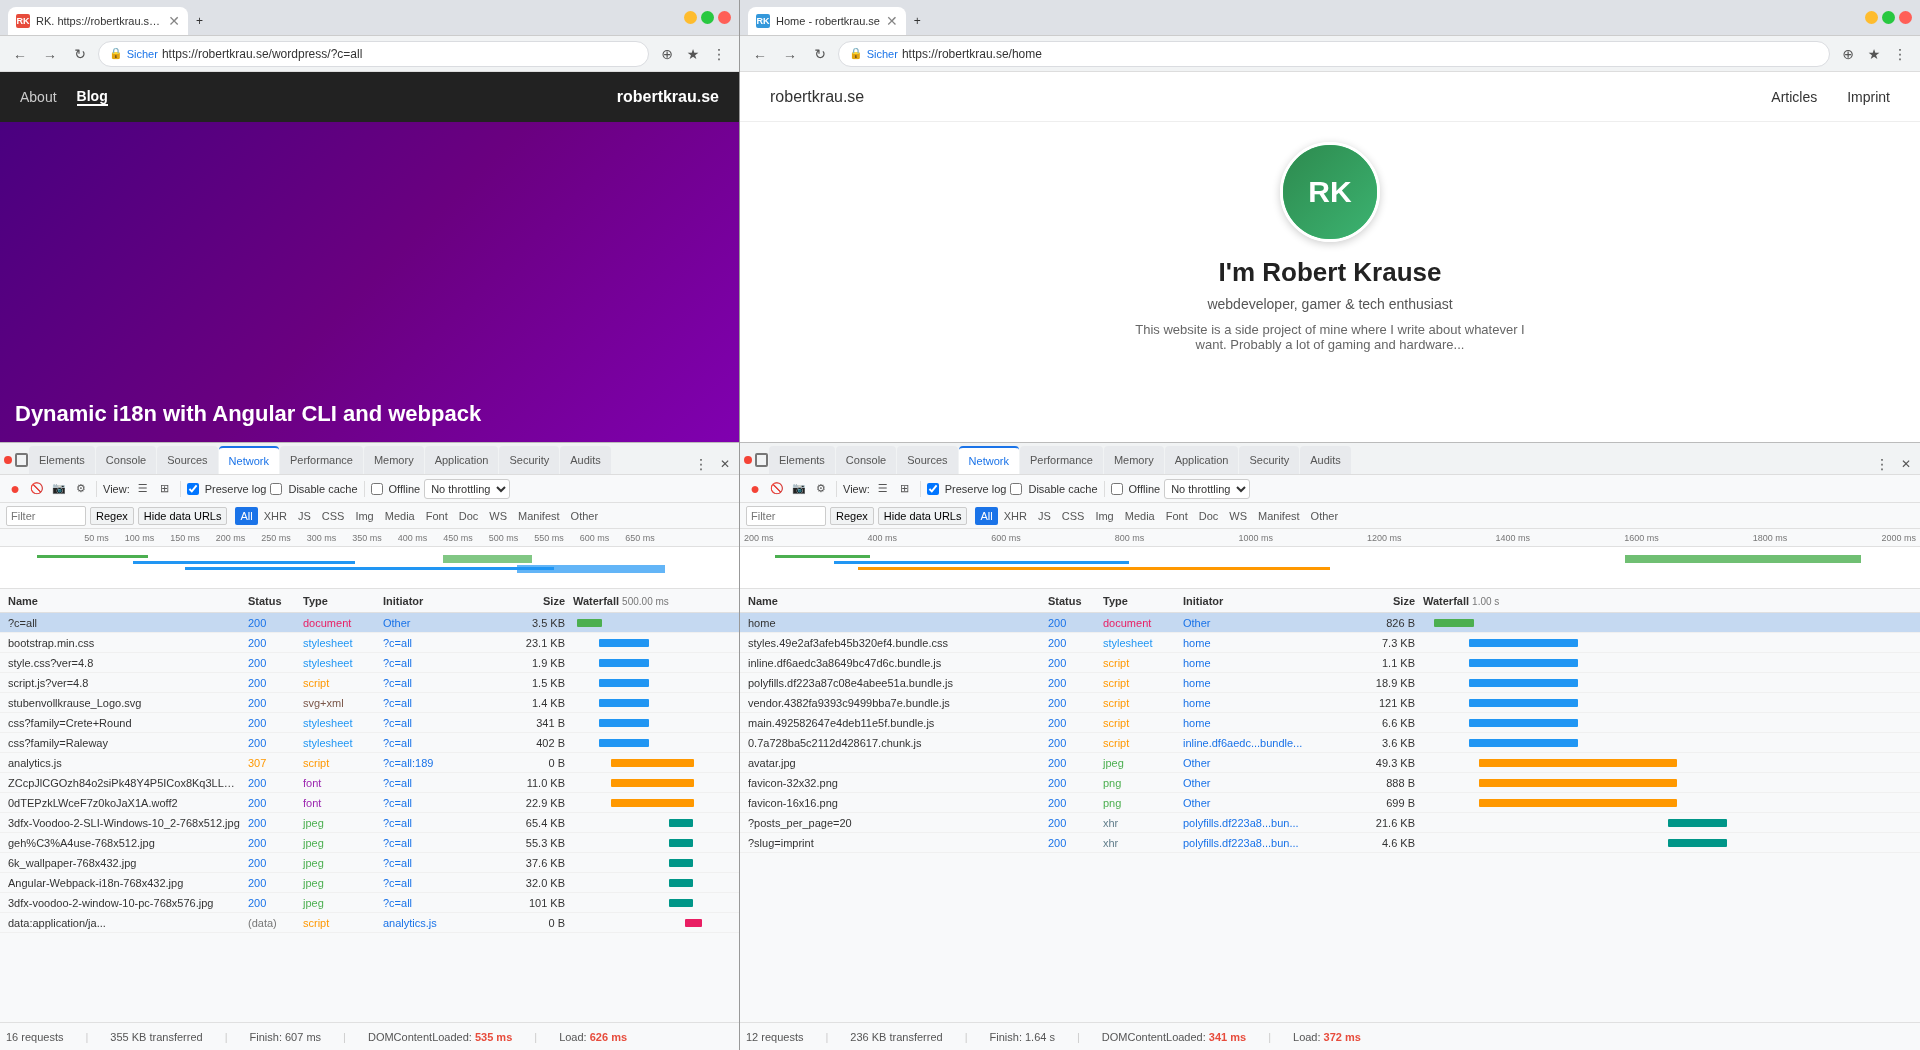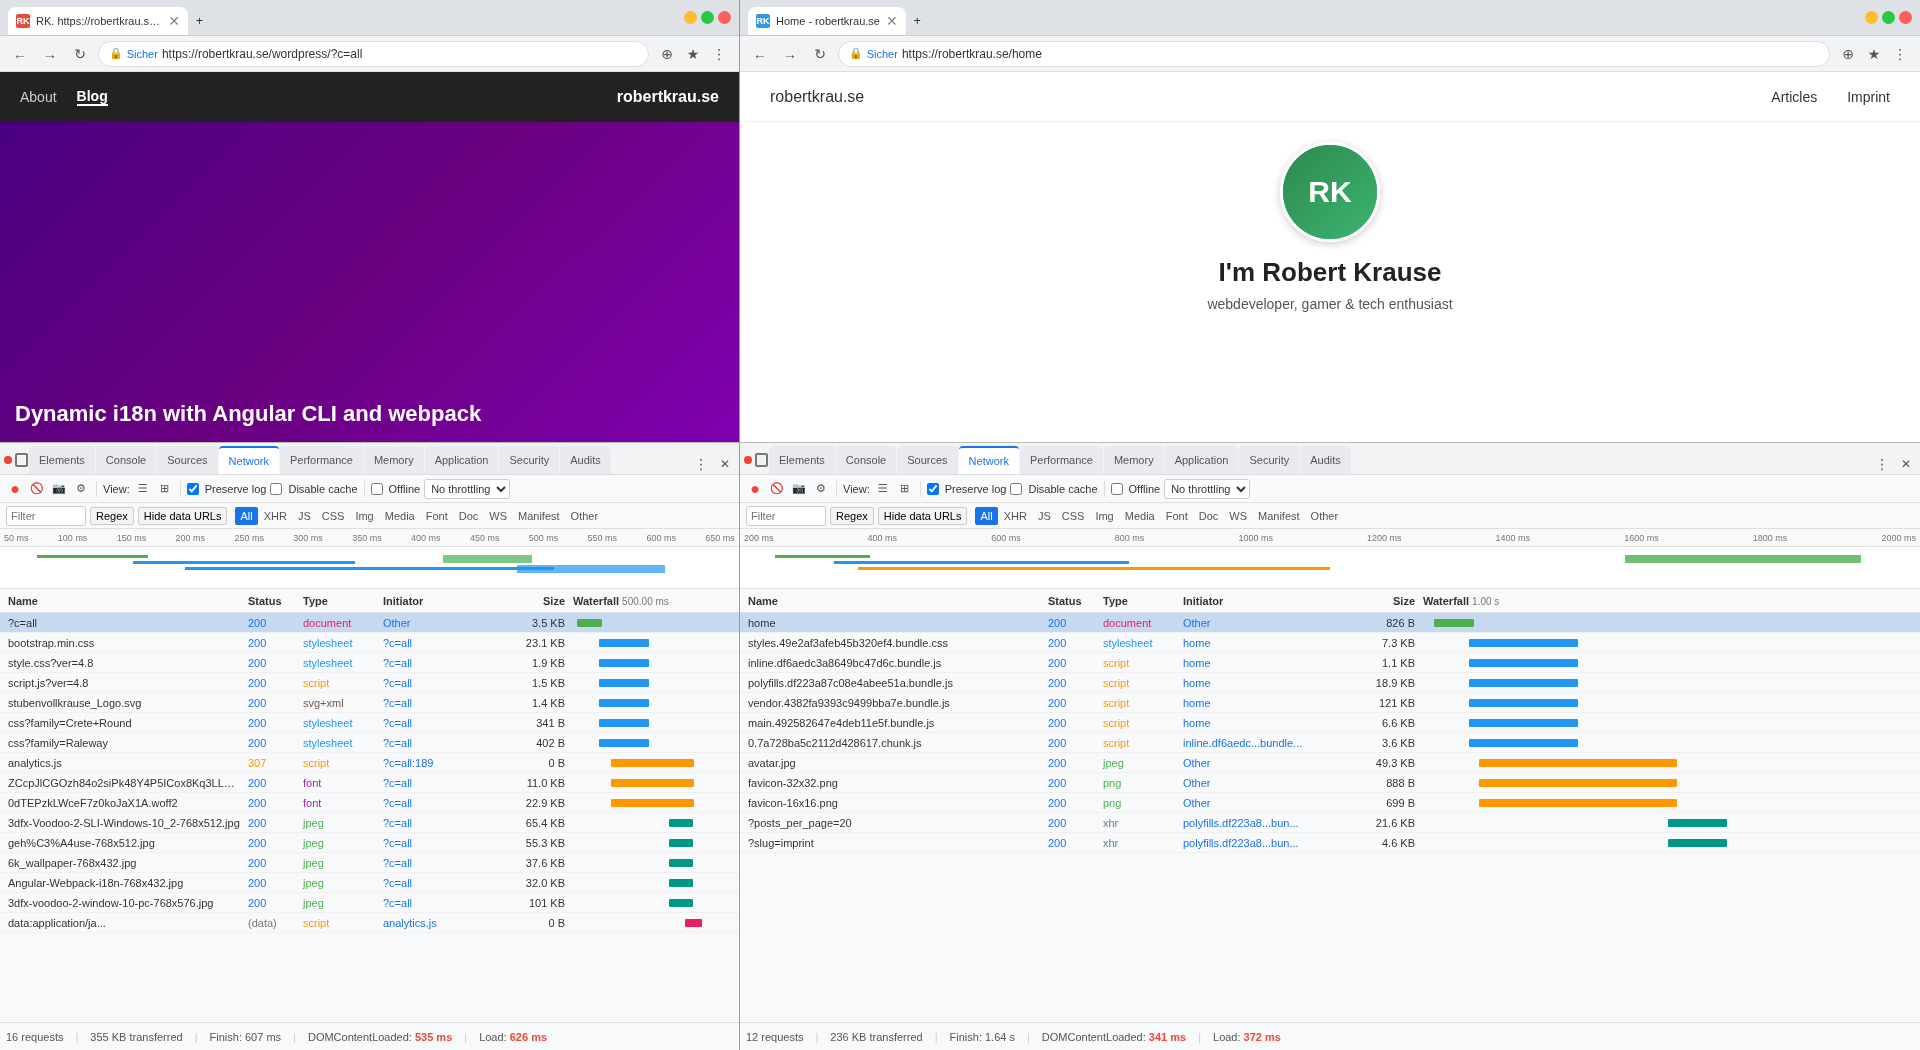--- a/index.html
+++ b/index.html
@@ -482,21 +482,21 @@
 
     .dt-status-bar {
       height: 28px;
       background: #f8f9fa;
       display: flex;
       align-items: center;
       padding: 0 6px;
       font-size: 11px;
       color: #555;
       border-top: 1px solid #e0e0e0;
-      gap: 12px;
+      gap: 22px;
     }
 
     .dt-status-sep { color: #ccc; }
     .dt-status-highlight { color: #e74c3c; font-weight: bold; }
 
     
     .site-content-right {
       height: 370px;
       overflow: hidden;
       background: #fff;
@@ -691,21 +691,21 @@
           <button class="type-filter">Media</button>
           <button class="type-filter">Font</button>
           <button class="type-filter">Doc</button>
           <button class="type-filter">WS</button>
           <button class="type-filter">Manifest</button>
           <button class="type-filter">Other</button>
         </div>
       </div>
 
       <div class="dt-timeline">
-        <div class="timeline-ruler" style="display:flex; justify-content:space-between; padding: 2px 4px;">
+        <div class="timeline-ruler" style="display:flex; justify-content:center; padding: 2px 4px; gap: 16px;">
           <span style="font-size:9px; color:#777;">50 ms</span>
           <span style="font-size:9px; color:#777;">100 ms</span>
           <span style="font-size:9px; color:#777;">150 ms</span>
           <span style="font-size:9px; color:#777;">200 ms</span>
           <span style="font-size:9px; color:#777;">250 ms</span>
           <span style="font-size:9px; color:#777;">300 ms</span>
           <span style="font-size:9px; color:#777;">350 ms</span>
           <span style="font-size:9px; color:#777;">400 ms</span>
           <span style="font-size:9px; color:#777;">450 ms</span>
           <span style="font-size:9px; color:#777;">500 ms</span>
@@ -951,20 +951,21 @@
           <span class="site-header-link">Articles</span>
           <span class="site-header-link">Imprint</span>
         </div>
       </div>
       <div class="site-hero">
         <div class="avatar-circle">
           <div class="avatar-placeholder">RK</div>
         </div>
         <div class="hero-name">I'm Robert Krause</div>
         <div class="hero-tagline">webdeveloper, gamer &amp; tech enthusiast</div>
+        <div class="hero-desc">This website is a side project of mine where I write about whatever I want. Probably a lot of gaming and hardware...</div>
       </div>
     </div>
 
     <div class="devtools">
       <div class="devtools-tabs">
         <div style="width:24px; height:28px; display:flex; align-items:center; justify-content:center; gap:3px; cursor:pointer;">
           <div style="width:8px; height:8px; border-radius:50%; background:#f44336;"></div>
           <div style="width:14px; height:14px; border:2px solid #777; border-radius:2px;"></div>
         </div>
         <div class="dt-tab">Elements</div>

